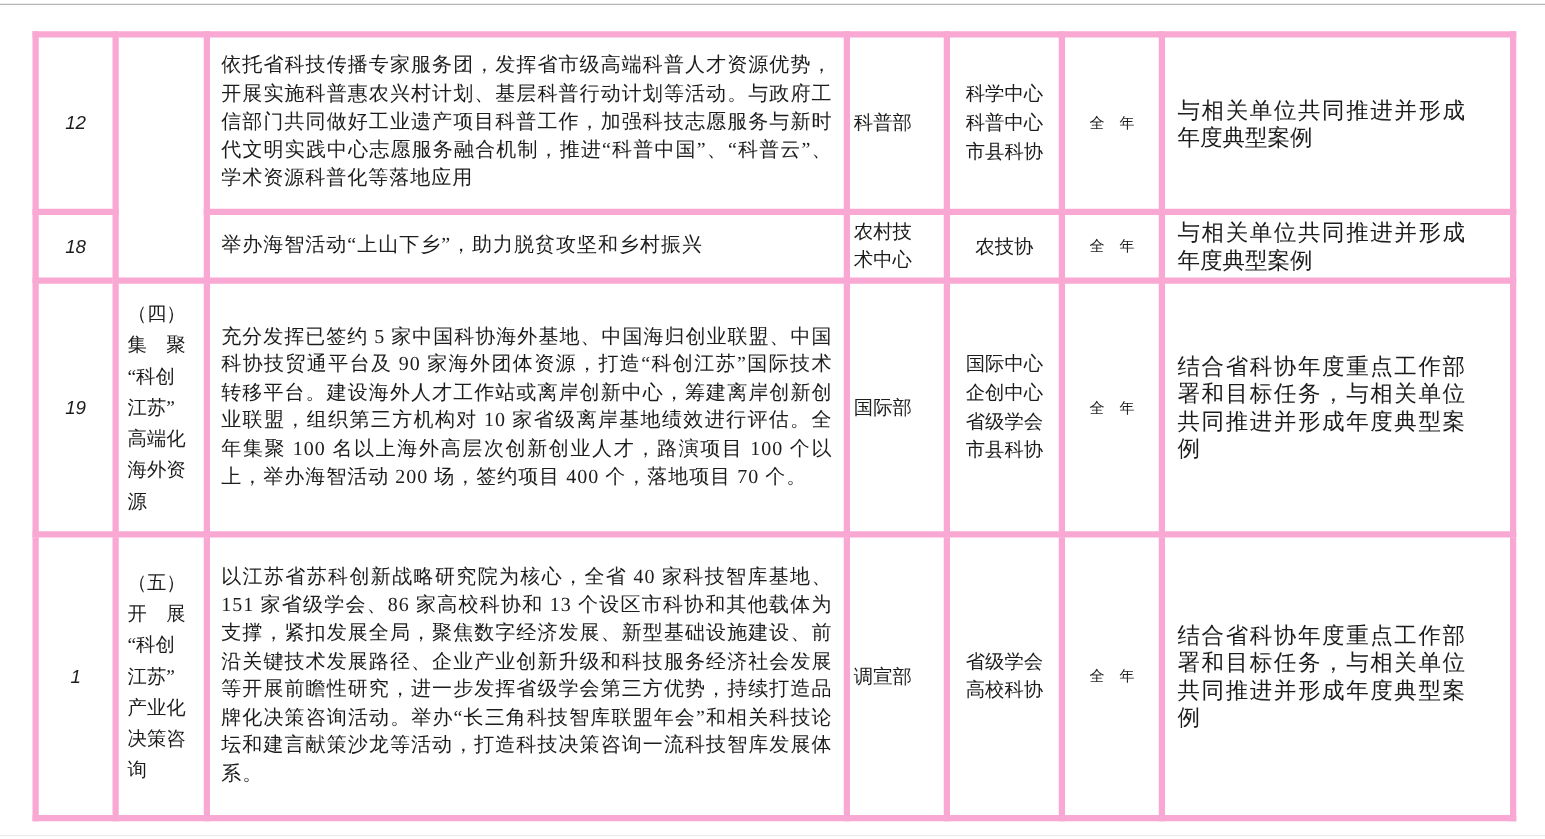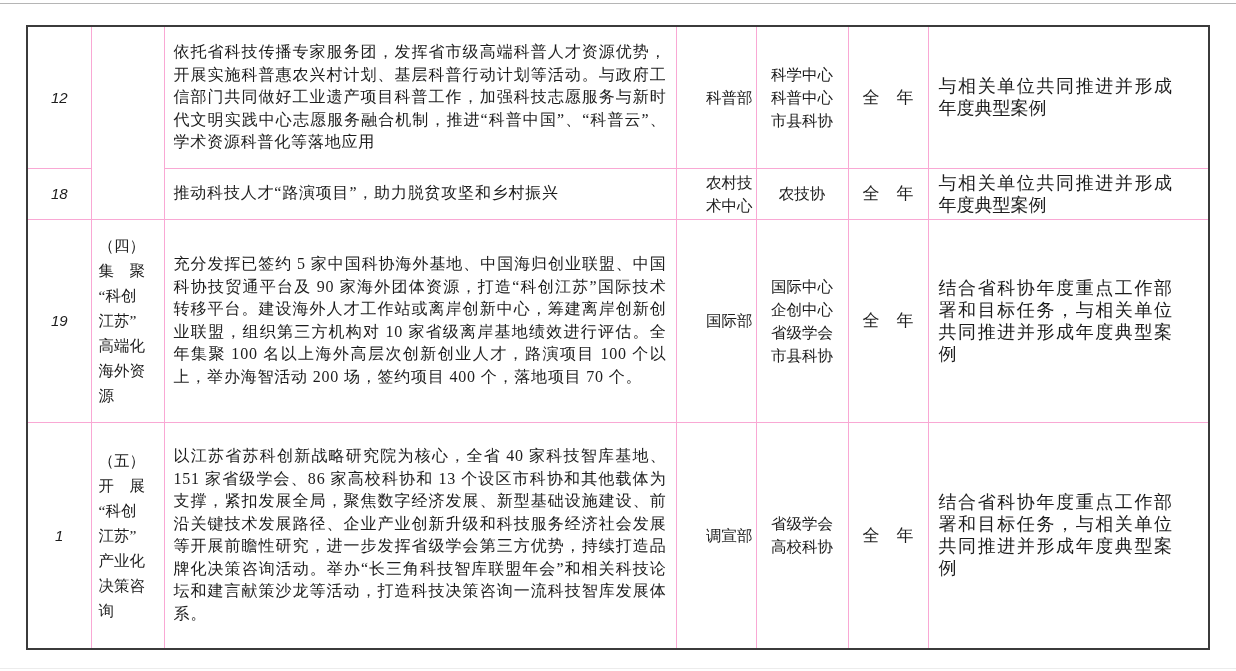--- a/index.html
+++ b/index.html
@@ -34,21 +34,21 @@
   table.plan {
     position: absolute;
     left: 26px;
     top: 25px;
     width: 1182px;
     border-collapse: collapse;
     table-layout: fixed;
     border: 2px solid #3b3b3b;
   }
   table.plan td {
-    border: 1px solid #f9a8d4;
+    border: 5px solid #f9a8d4;
     vertical-align: middle;
     overflow: hidden;
   }
   td.c-num {
     text-align: center;
     font-family: "Liberation Sans", "DejaVu Sans", sans-serif;
     font-size: 15px;
     font-style: italic;
   }
   td.c-cat {
@@ -60,35 +60,35 @@
   }
   td.c-task {
     font-size: 16px;
     line-height: 22.5px;
     letter-spacing: 0.8px;
     text-align: justify;
     padding: 3px 9px;
   }
   td.c-dept {
     white-space: pre-wrap;
-    text-align: right;
+    text-align: left;
     font-size: 15.5px;
     line-height: 23px;
     padding: 2px 3px;
   }
   td.c-org {
     white-space: pre-wrap;
     text-align: center;
     font-size: 15.5px;
     line-height: 23px;
     padding: 2px 3px;
   }
   td.c-time {
     text-align: center;
-    font-size: 17px;
+    font-size: 12px;
     white-space: pre-wrap;
   }
   td.c-remark {
     font-size: 18px;
     line-height: 22px;
     text-align: justify;
     padding: 1px 36px 1px 10px;
   }
 </style>
 </head>
@@ -113,21 +113,21 @@
       <td class="c-task">依托省科技传播专家服务团，发挥省市级高端科普人才资源优势，开展实施科普惠农兴村计划、基层科普行动计划等活动。与政府工信部门共同做好工业遗产项目科普工作，加强科技志愿服务与新时代文明实践中心志愿服务融合机制，推进“科普中国”、“科普云”、学术资源科普化等落地应用</td>
       <td class="c-dept">科普部</td>
       <td class="c-org">科学中心
 科普中心
 市县科协</td>
       <td class="c-time">全　年</td>
       <td class="c-remark">与相关单位共同推进并形成年度典型案例</td>
     </tr>
     <tr style="height:44px">
       <td class="c-num">18</td>
-      <td class="c-task">推动科技人才“路演项目”，助力脱贫攻坚和乡村振兴</td>
+      <td class="c-task">举办海智活动“上山下乡”，助力脱贫攻坚和乡村振兴</td>
       <td class="c-dept">农村技
 术中心</td>
       <td class="c-org">农技协</td>
       <td class="c-time">全　年</td>
       <td class="c-remark">与相关单位共同推进并形成年度典型案例</td>
     </tr>
     <tr style="height:203px">
       <td class="c-num">19</td>
       <td class="c-cat">（四）
 集　聚

